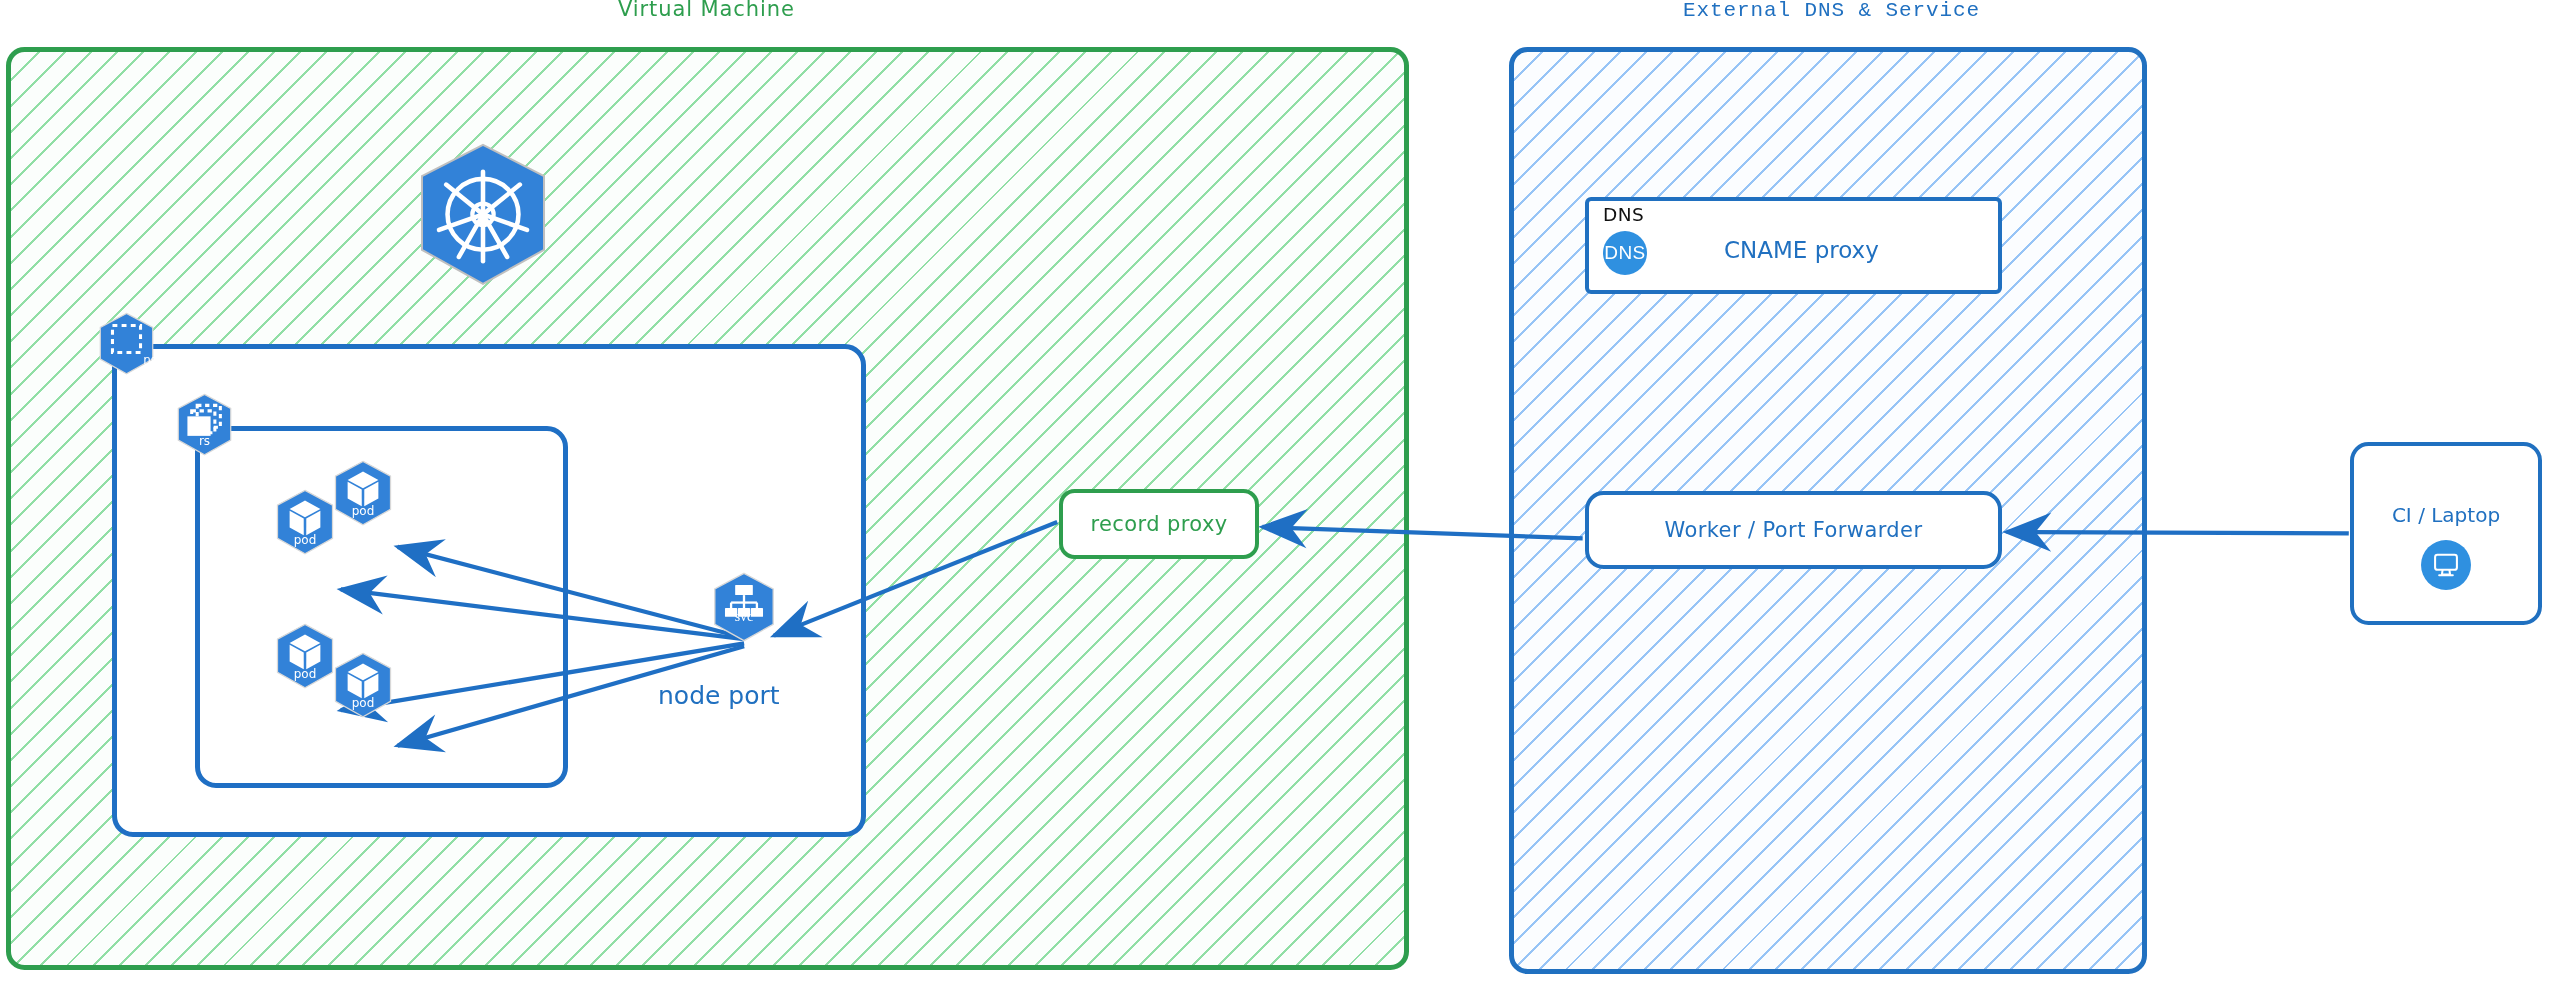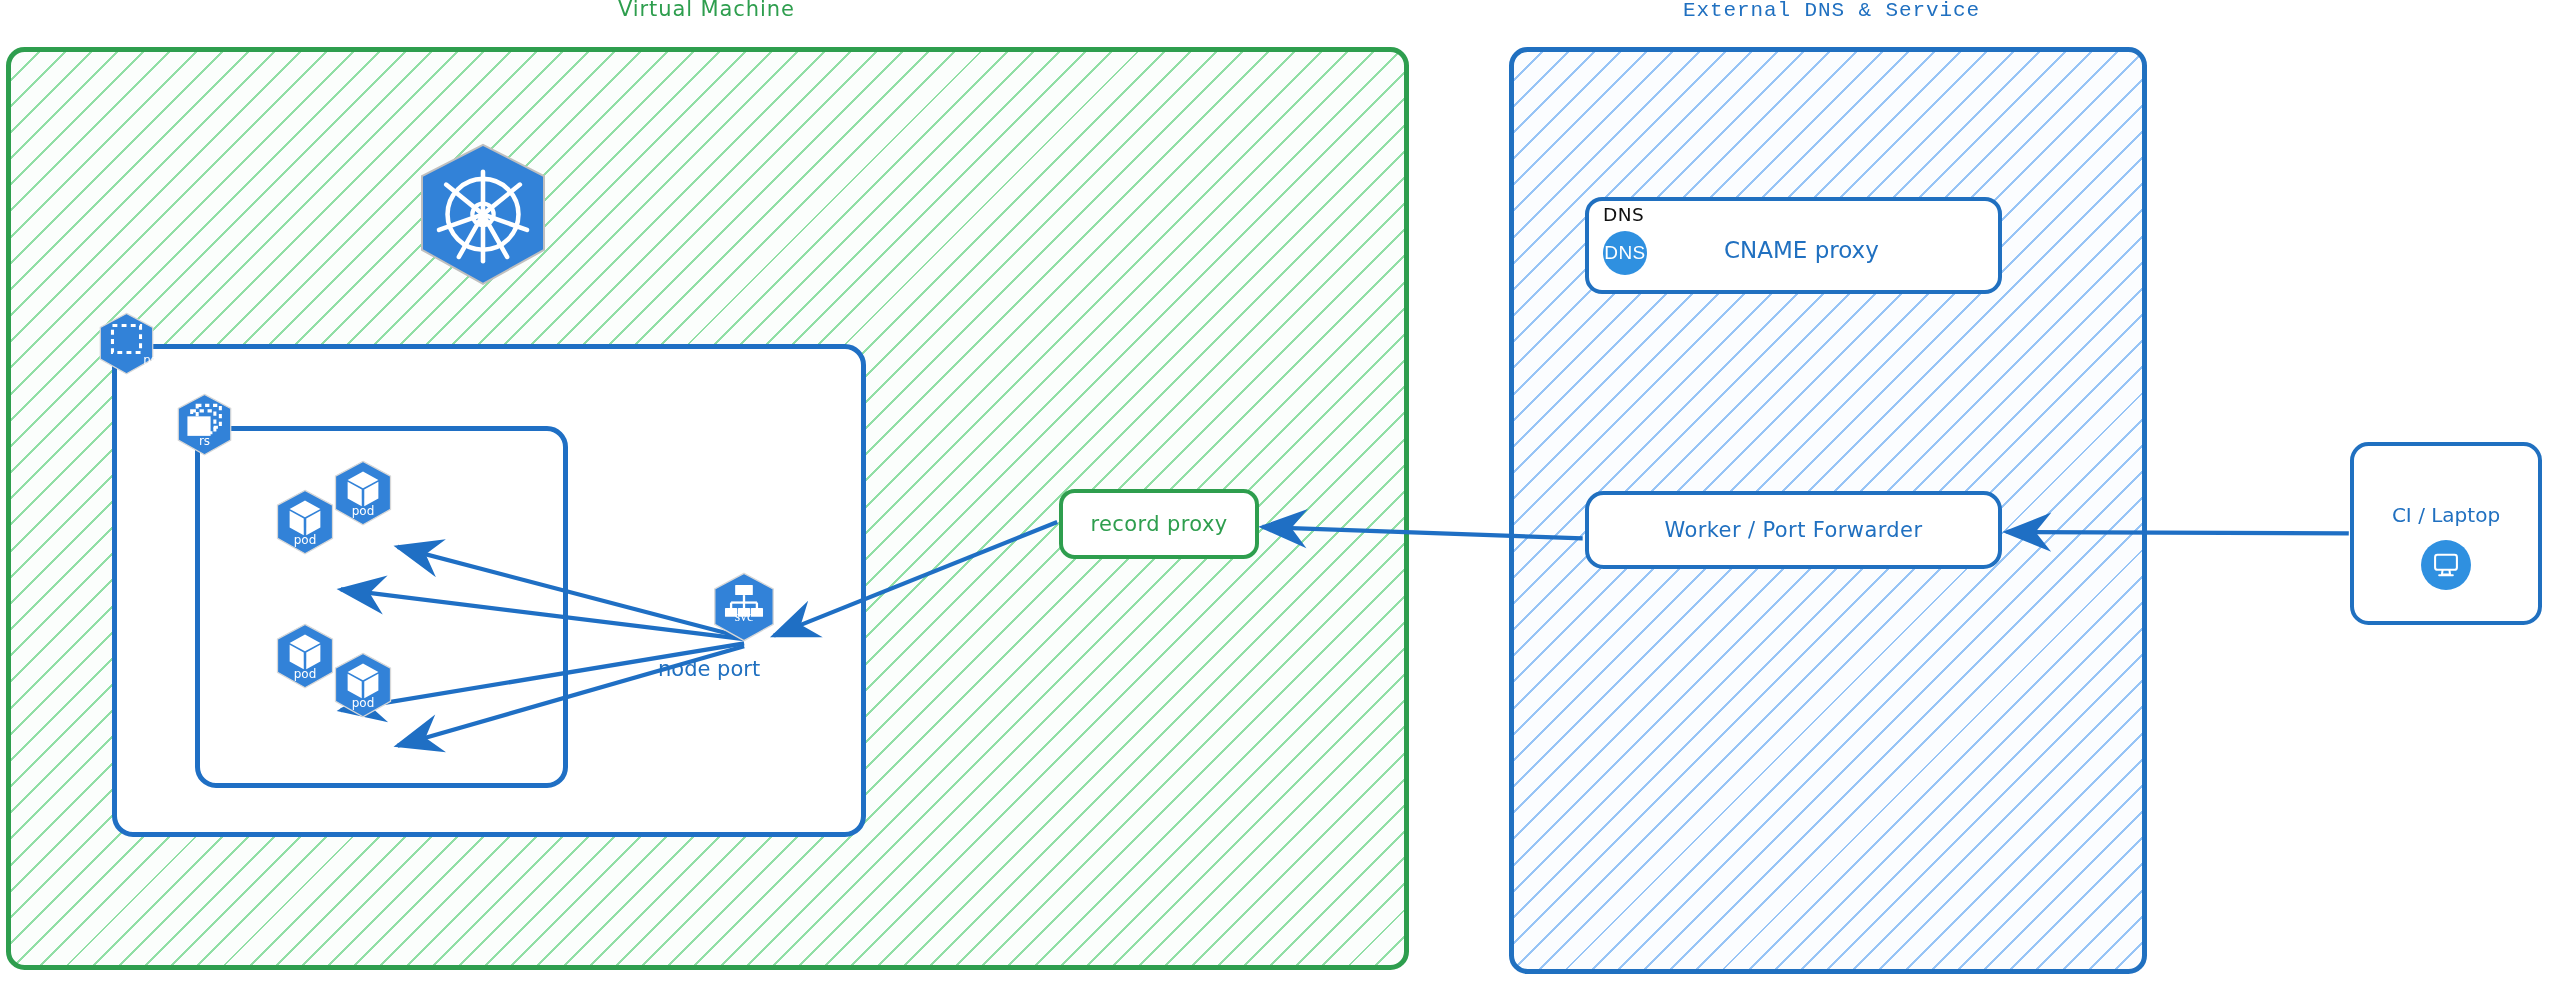--- a/index.html
+++ b/index.html
@@ -47,21 +47,21 @@
   .card-green{border:4.3px solid #2e9e4e;}
   .card-blue{border:4.3px solid #2070c0;}
   .card-label{
     font-family:"DejaVu Sans", sans-serif;
     font-size:21px;white-space:nowrap;letter-spacing:0.4px;
   }
   .lbl-green{color:#2e9e4e;}
   .lbl-blue{color:#2070c0;}
 
   #reverse-proxy{left:1059px;top:489px;width:200px;height:70px;}
-  #dns-card{left:1585px;top:197px;width:417px;height:97px;border-radius:17px;
+  #dns-card{left:1585px;top:197px;width:417px;height:97px;border-radius:6px;
             display:block;}
   #worker-card{left:1585px;top:491px;width:417px;height:78px;border-radius:18.5px;}
   #ci-card{left:2350px;top:442px;width:192px;height:183px;border-radius:18.5px;
            display:block;}
 
   .dns-tag{position:absolute;left:14px;top:2.8px;font-size:18.5px;color:#111111;
            font-family:"DejaVu Sans", sans-serif;letter-spacing:0.4px;}
   .dns-badge{position:absolute;left:14px;top:30px;width:44px;height:44px;
              border-radius:50%;background:#2f90e0;color:#ffffff;
              display:flex;align-items:center;justify-content:center;
@@ -75,22 +75,22 @@
            width:50px;height:50px;border-radius:50%;background:#2f90e0;
            display:flex;align-items:center;justify-content:center;}
 
   
   .hex{position:absolute;}
   .hex svg{display:block;}
   .hex-label{
     position:absolute;left:0;width:100%;text-align:center;color:#ffffff;
     font-family:"DejaVu Sans", sans-serif;pointer-events:none;
   }
-  .nodeport-label{position:absolute;font-size:21px;color:#2070c0;
-                  font-family:"DejaVu Sans", sans-serif;white-space:nowrap;}
+  .nodeport-label{position:absolute;font-size:25px;color:#2070c0;
+                  font-family:"DejaVu Sans", sans-serif;white-space:nowrap;margin-top:24px;}
 
   svg.edges{position:absolute;left:0;top:0;width:2576px;height:983px;
             overflow:visible;pointer-events:none;}
 </style>
 </head>
 <body>
 
 <div class="stage">
 
   <div class="zone zone-vm"></div>

